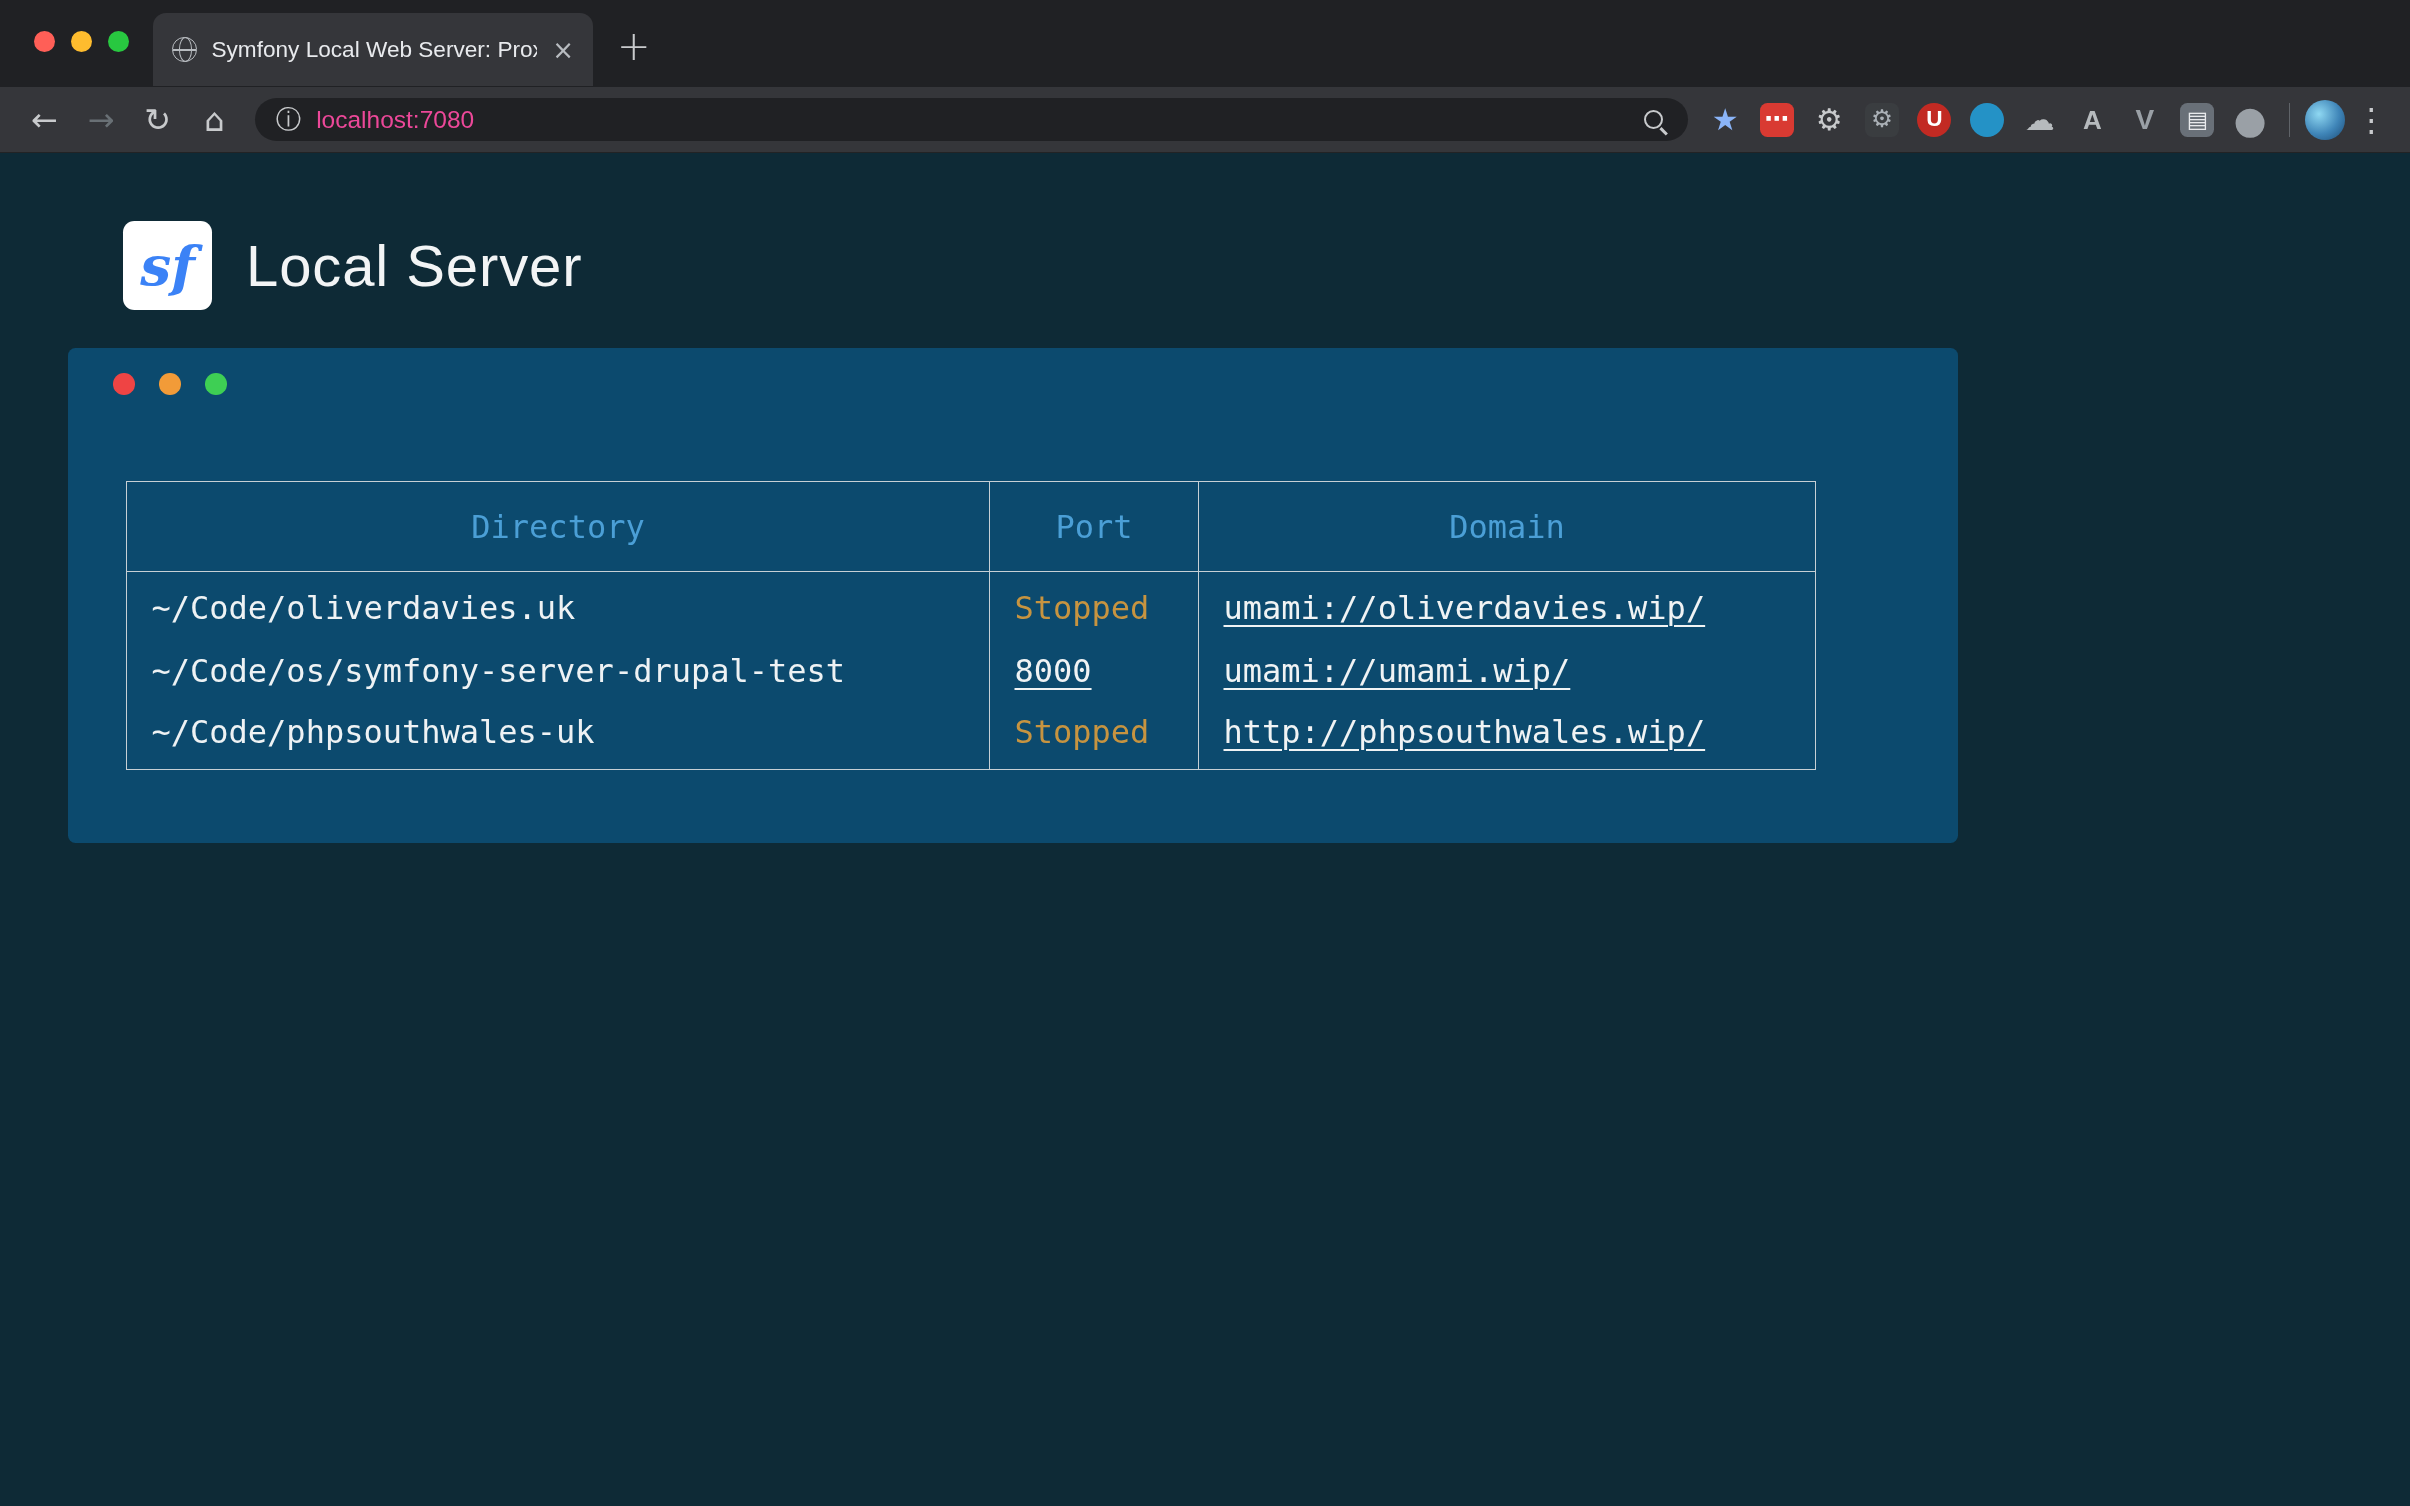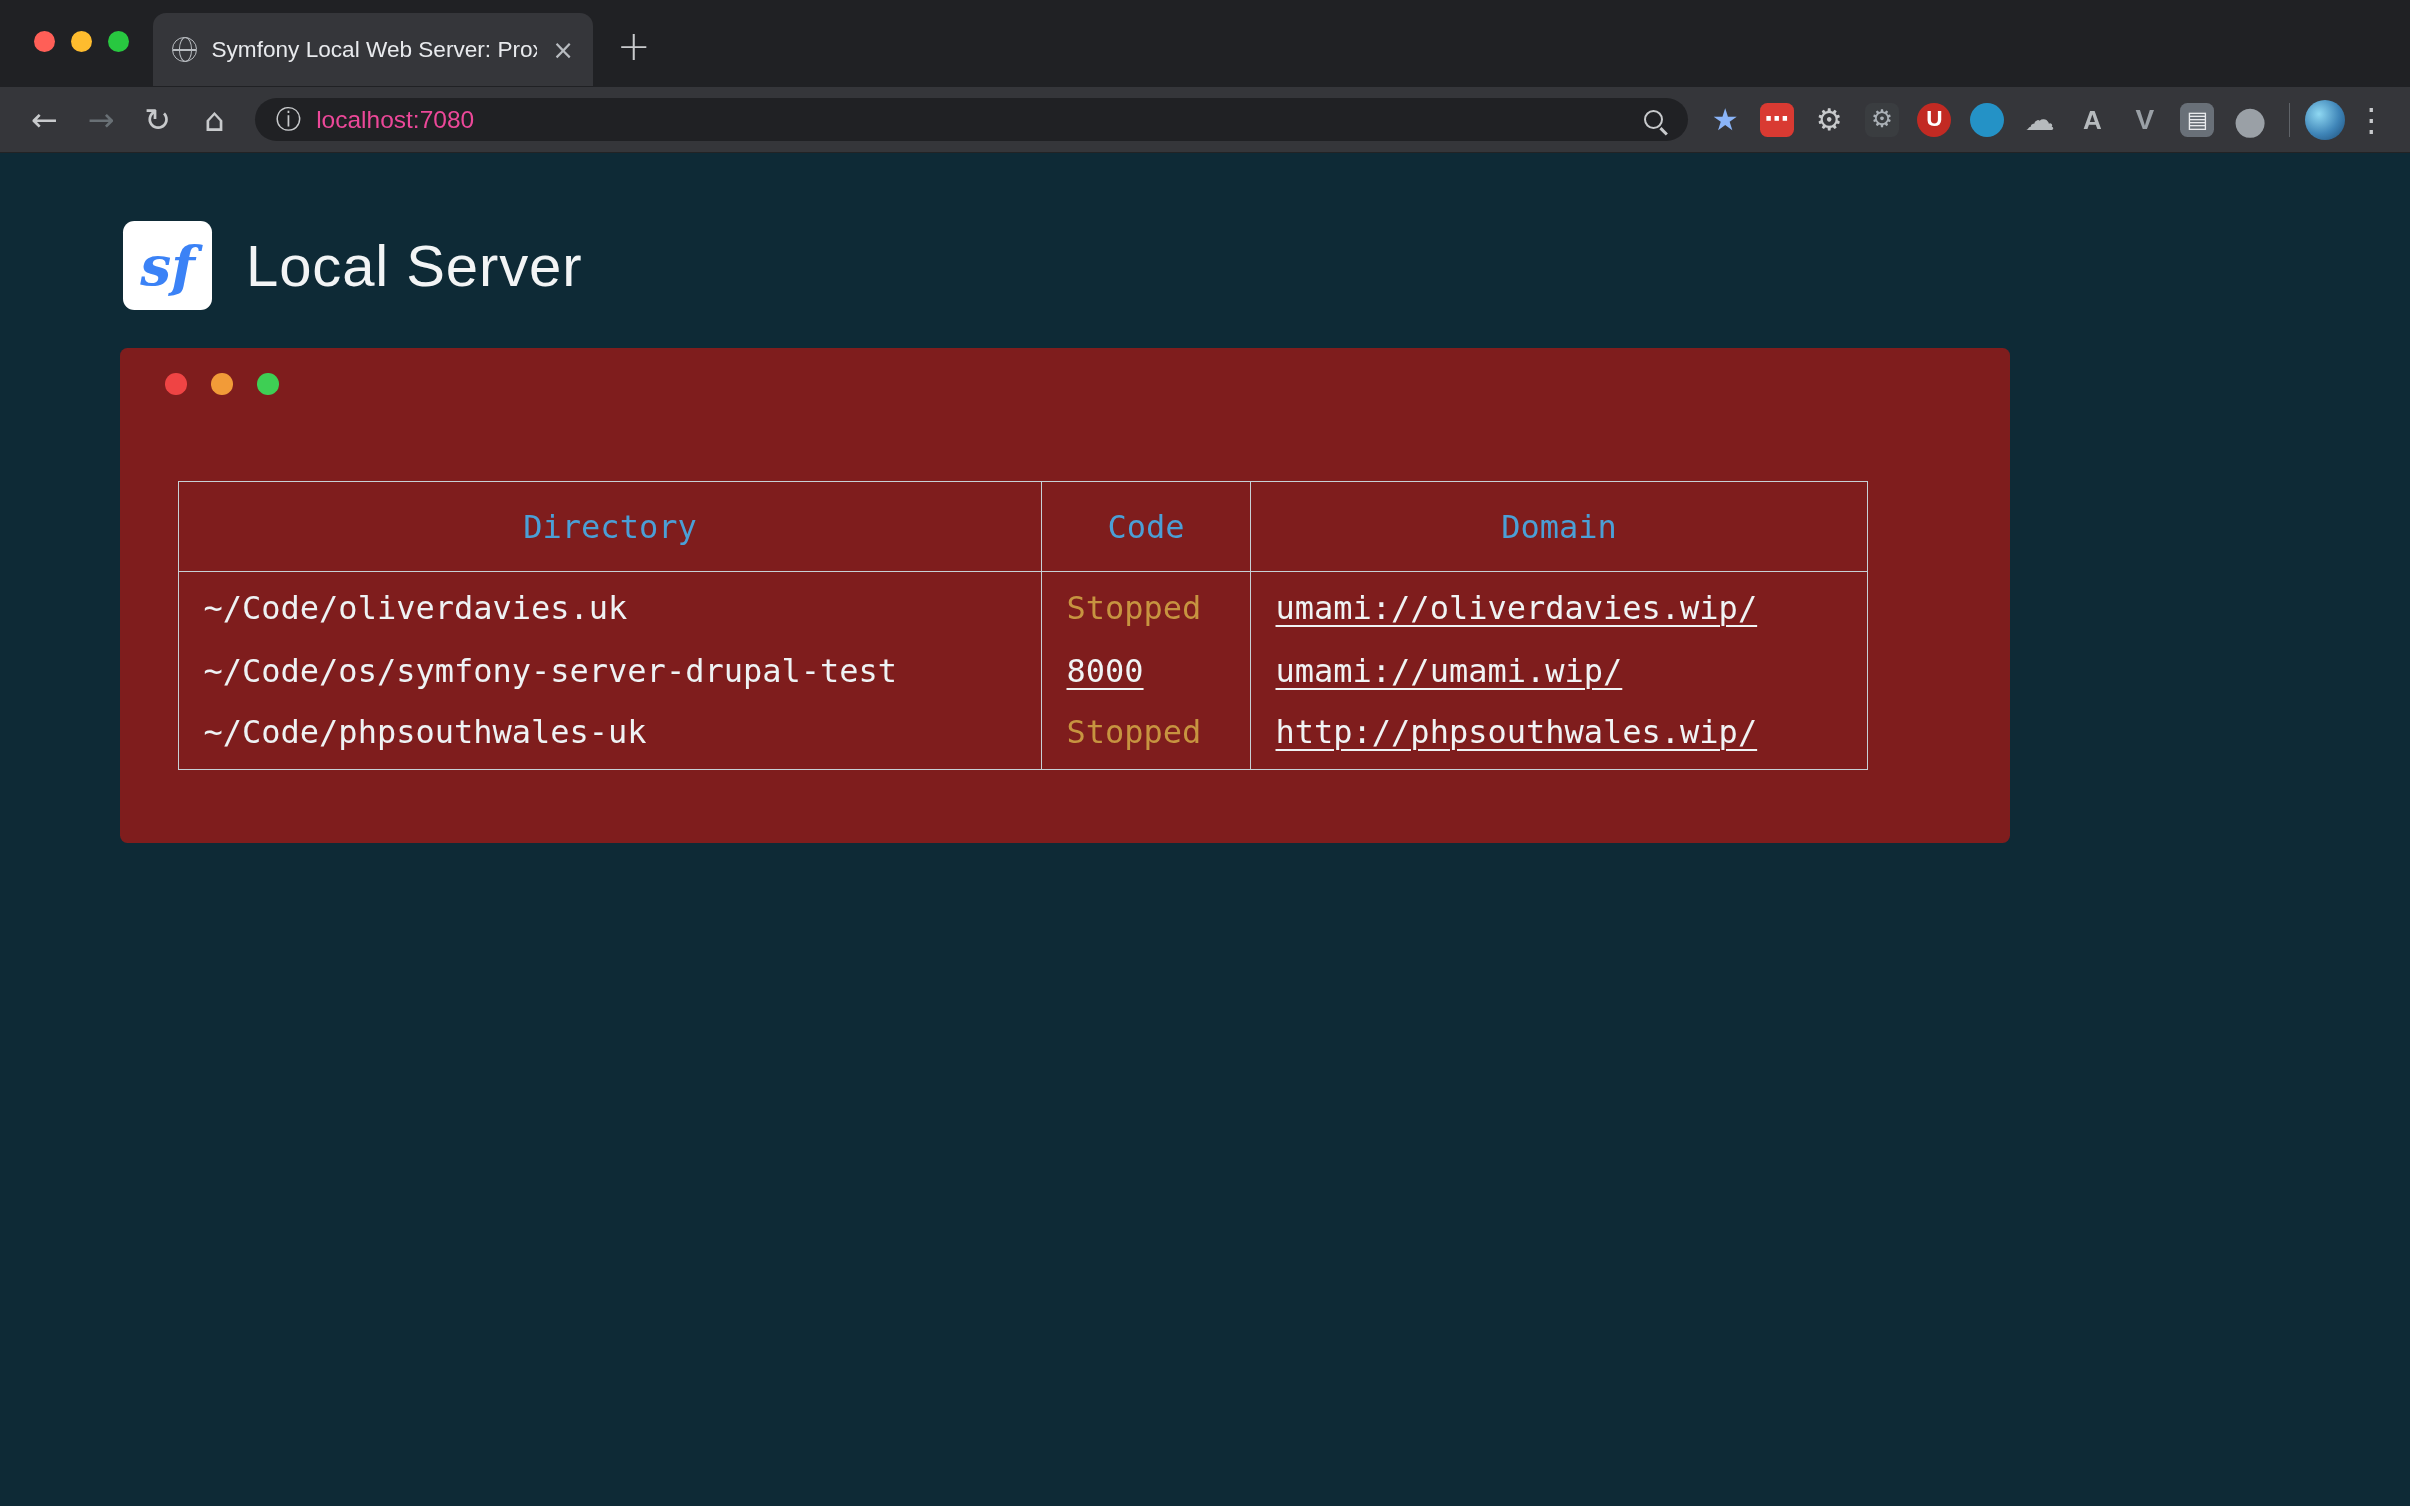--- a/index.html
+++ b/index.html
@@ -62,21 +62,21 @@
 
   
   .page { height:1354px; background:#0e2a36; }
   .brand { display:flex; align-items:center; gap:34px; padding:68px 0 0 123px; }
   .sf-logo { width:89px; height:89px; background:#ffffff; border-radius:11.3px;
              display:flex; align-items:center; justify-content:center;
              font-family:"DejaVu Serif", serif; font-style:italic; font-weight:bold;
              font-size:55px; color:#3b82f6; }
   .page-title { color:#f2f4f5; font-size:58px; font-weight:400; letter-spacing:0.9px; }
 
-  .card { margin:38px auto 0 120px; width:1890px; height:495px; background:#7f1d1d; border-radius:7.5px; position:relative; }
+  .card { margin:38px auto 0 68px; width:1890px; height:495px; background:#0c4a6e; border-radius:7.5px; position:relative; }
   .card-dots { position:absolute; left:45px; top:25.4px; display:flex; gap:24.5px; }
   .card-dots span { width:21.7px; height:21.7px; border-radius:50%; display:block; }
   .d-red    { background:#ef4444; }
   .d-orange { background:#f29b38; }
   .d-green  { background:#3ecf54; }
 
   .server-table { position:absolute; left:58px; top:133px; width:1688px;
                   border-collapse:collapse; table-layout:fixed;
                   font-family:"DejaVu Sans Mono", monospace; font-size:32px; }
   .server-table, .server-table th { border:0.9px solid #c7d0d5; }
@@ -170,21 +170,21 @@
 
     <table class="server-table">
       <colgroup>
           <col style="width:863px">
           <col style="width:209px">
           <col style="width:617px">
         </colgroup>
       <thead>
         <tr>
           <th>Directory</th>
-          <th>Code</th>
+          <th>Port</th>
           <th>Domain</th>
         </tr>
       </thead>
       <tbody>
         <tr>
           <td>~/Code/oliverdavies.uk</td>
           <td><span class="stopped">Stopped</span></td>
           <td><a href="#">umami://oliverdavies.wip/</a></td>
         </tr>
         <tr>

